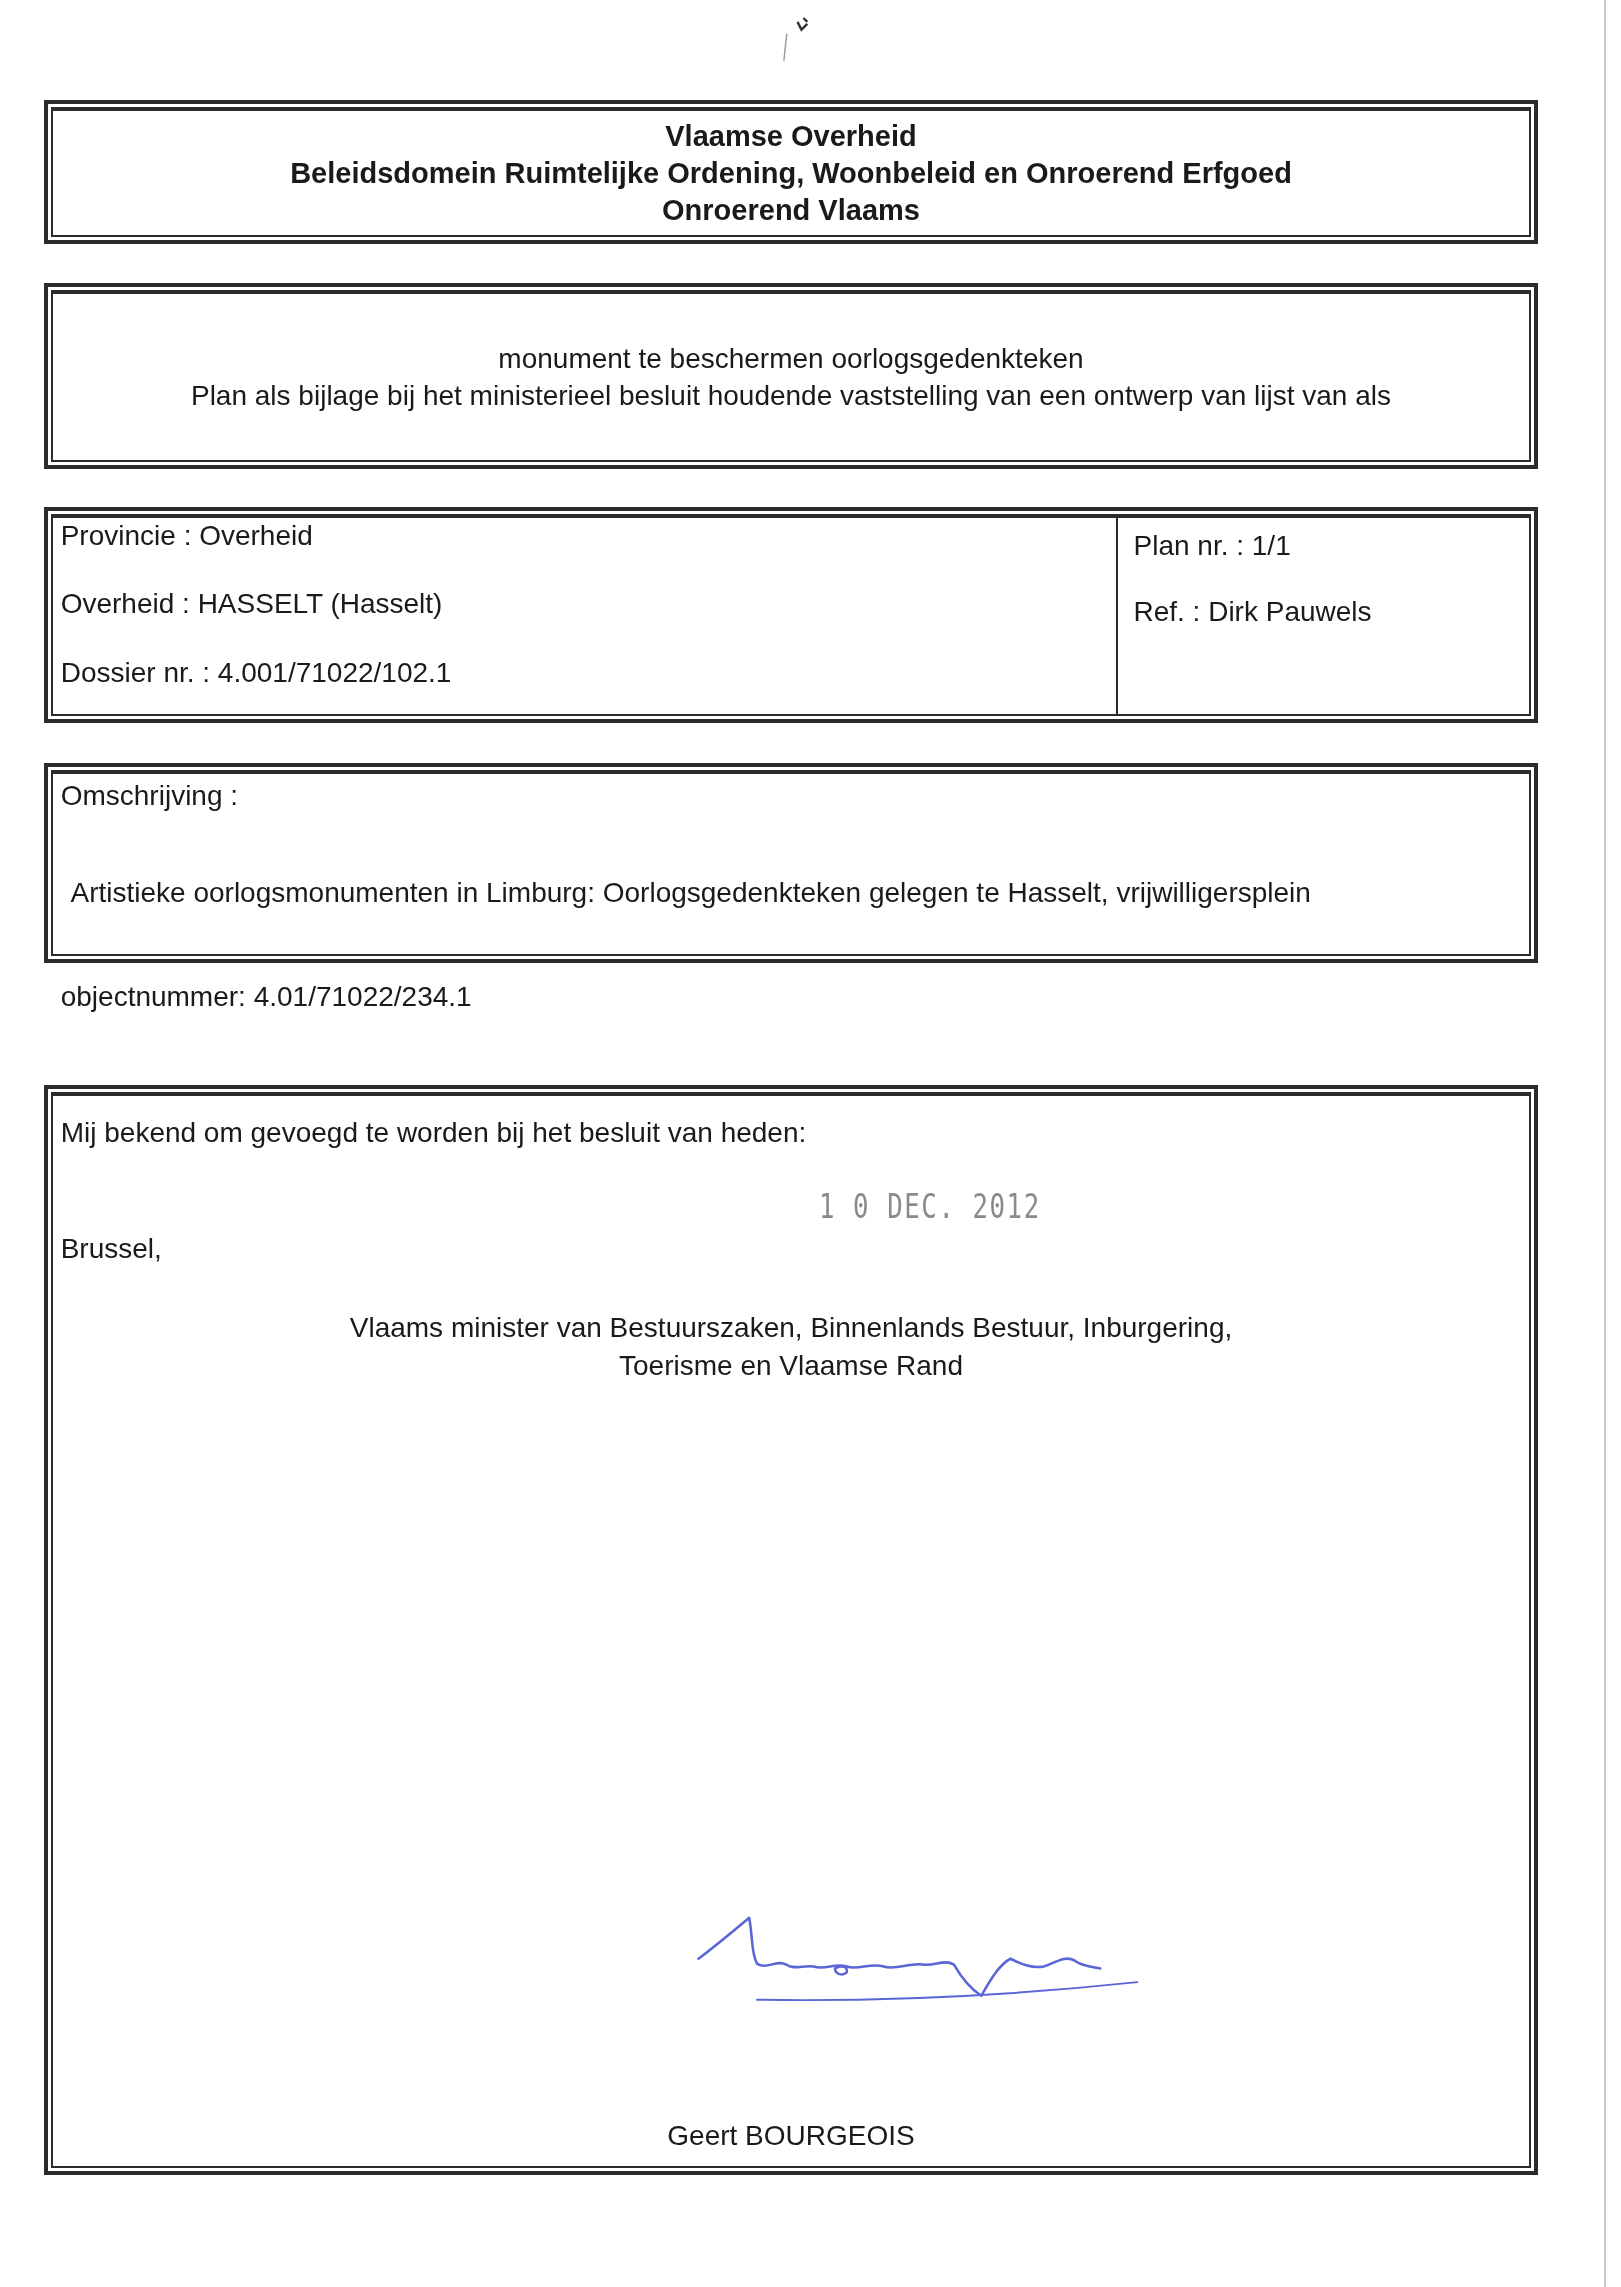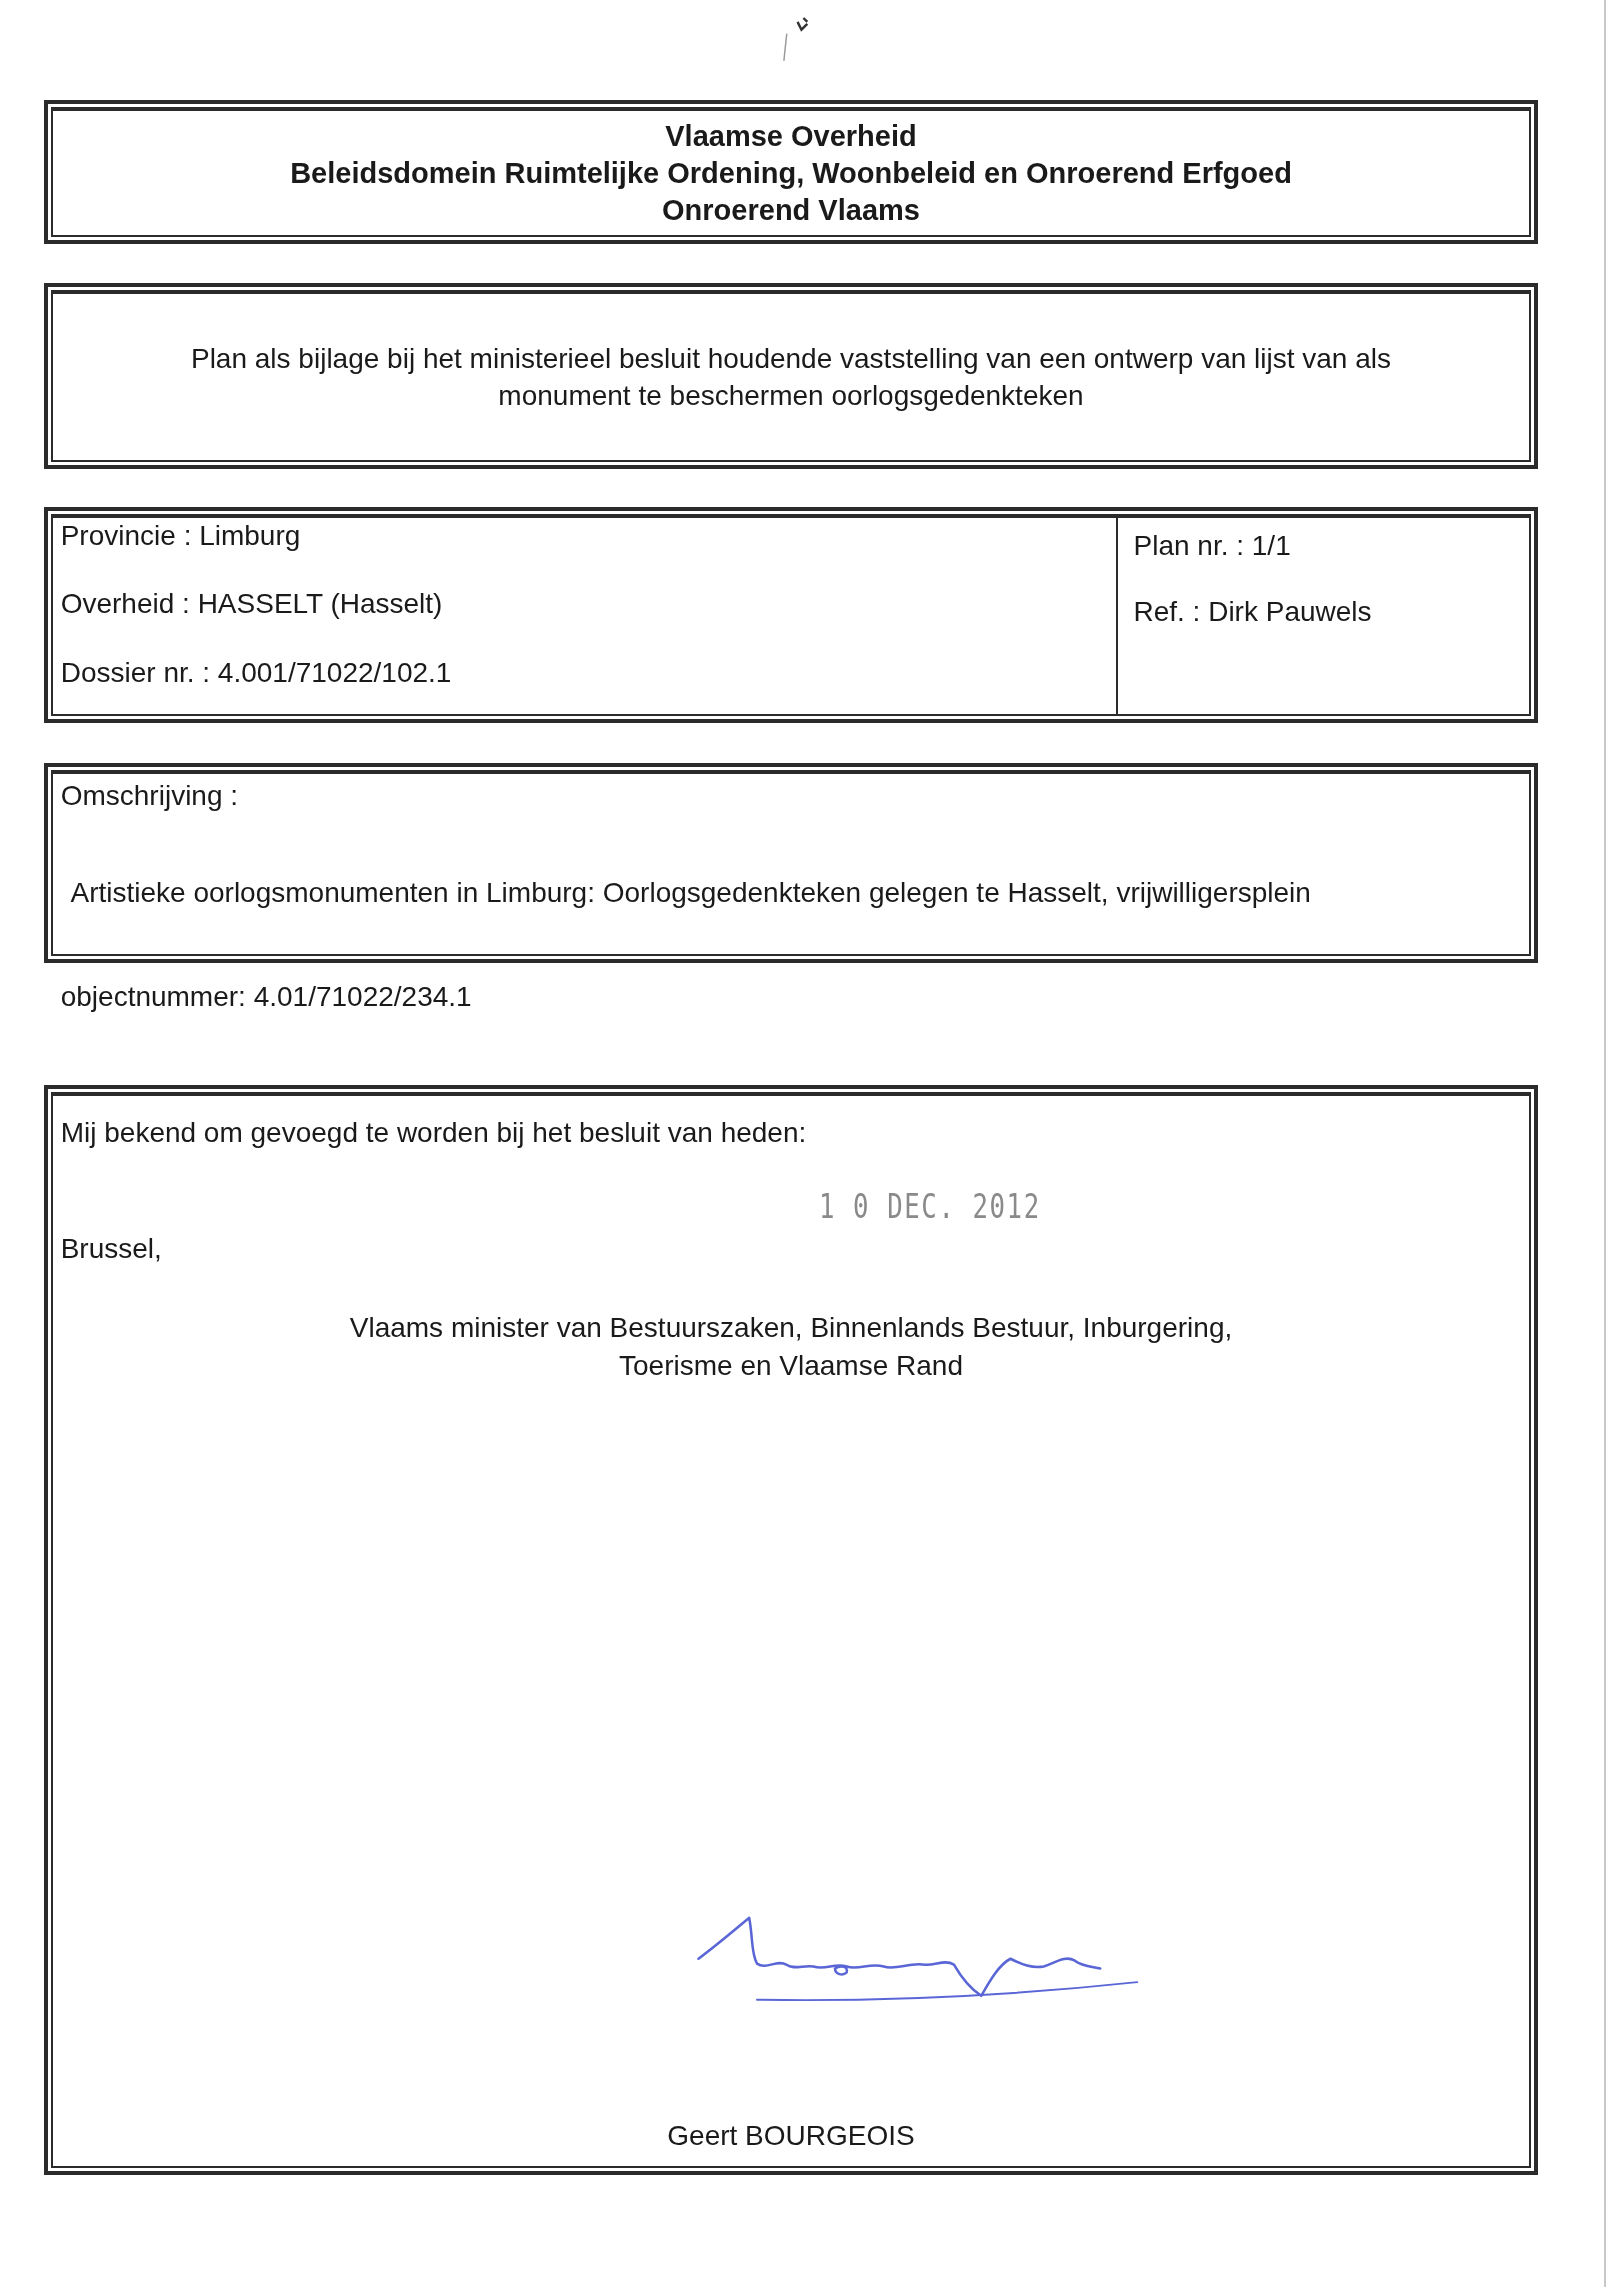--- a/index.html
+++ b/index.html
@@ -138,29 +138,29 @@
 <div class="box" id="box-header">
   <div class="box-inner thin-top">
     <div>Vlaamse Overheid</div>
     <div>Beleidsdomein Ruimtelijke Ordening, Woonbeleid en Onroerend Erfgoed</div>
     <div>Onroerend Vlaams</div>
   </div>
 </div>
 
 <div class="box" id="box-plan">
   <div class="box-inner thin-top">
+    <div>monument te beschermen oorlogsgedenkteken</div>
     <div>Plan als bijlage bij het ministerieel besluit houdende vaststelling van een ontwerp van lijst van als</div>
-    <div>monument te beschermen oorlogsgedenkteken</div>
   </div>
 </div>
 
 <div class="box" id="box-info">
   <div class="box-inner thin-top">
     <div class="info-left">
-      <div class="line" style="top:2px;">Provincie : Limburg</div>
+      <div class="line" style="top:2px;">Provincie : Overheid</div>
       <div class="line" style="top:70px;">Overheid : HASSELT (Hasselt)</div>
       <div class="line" style="top:139px;">Dossier nr. : 4.001/71022/102.1</div>
     </div>
     <div class="info-right">
       <div class="line" style="top:11.7px; left:15.6px;">Plan nr. : 1/1</div>
       <div class="line" style="top:78px; left:15.6px;">Ref. : Dirk Pauwels</div>
     </div>
   </div>
 </div>
 

